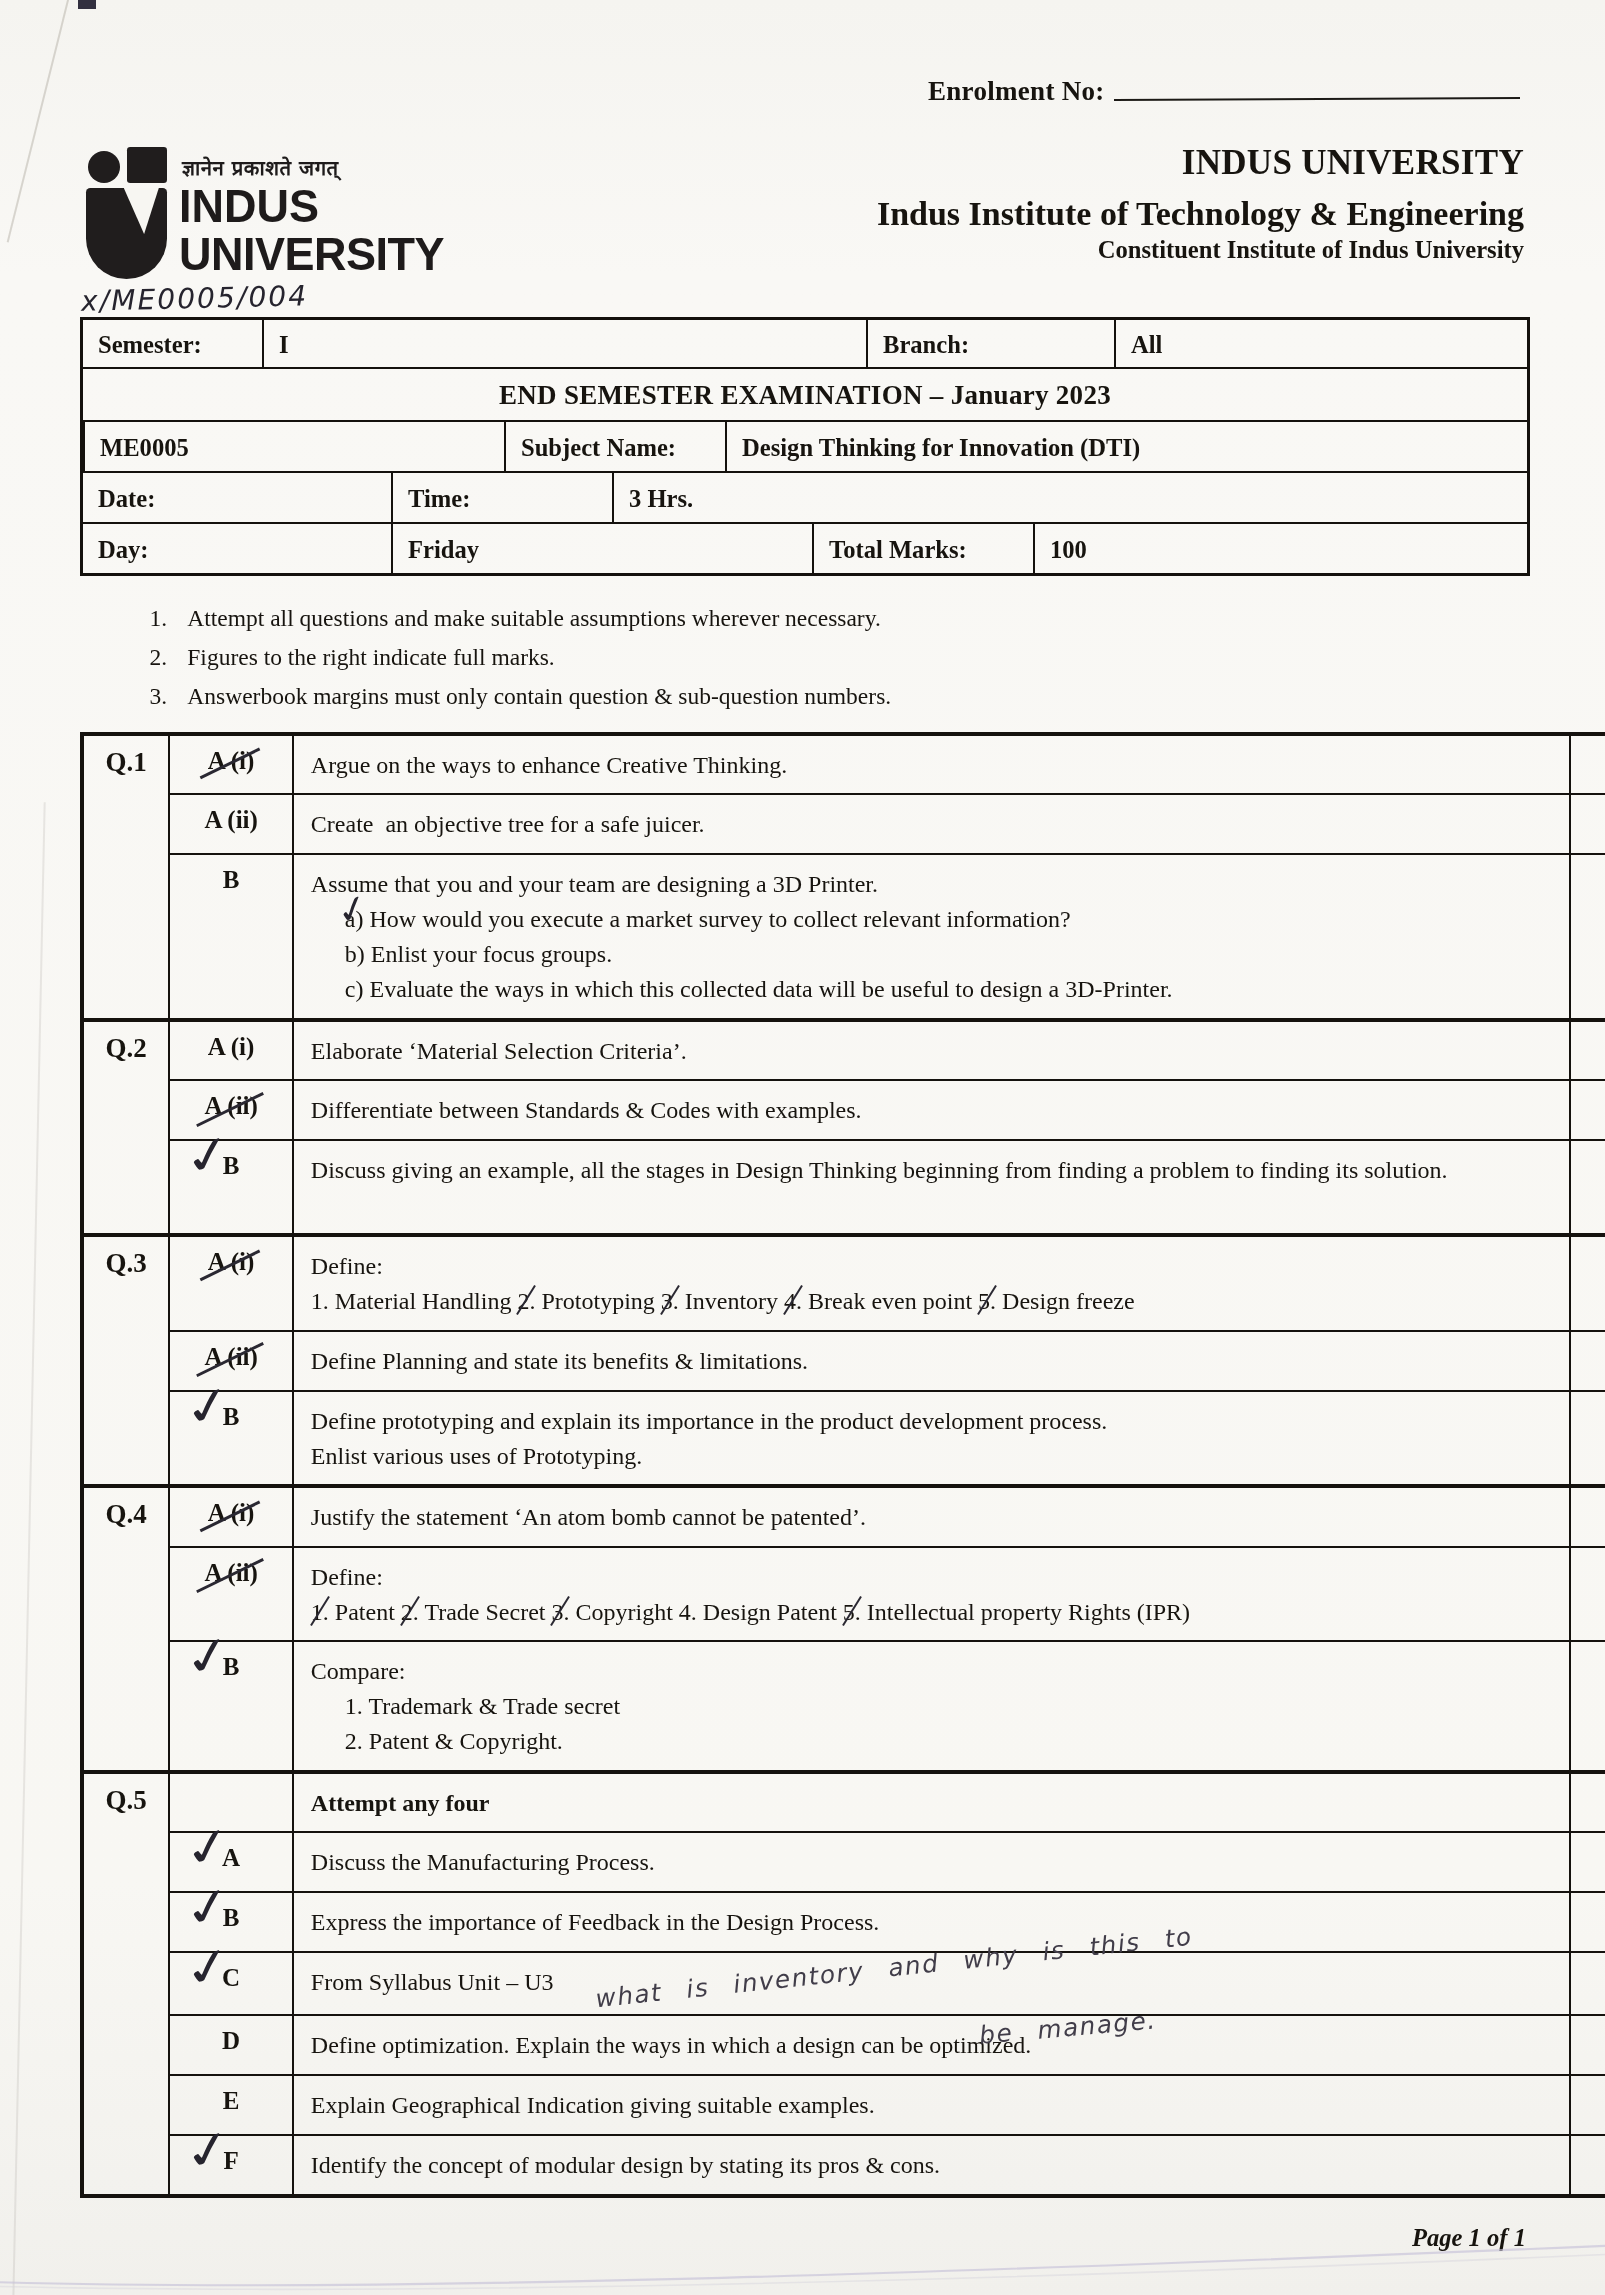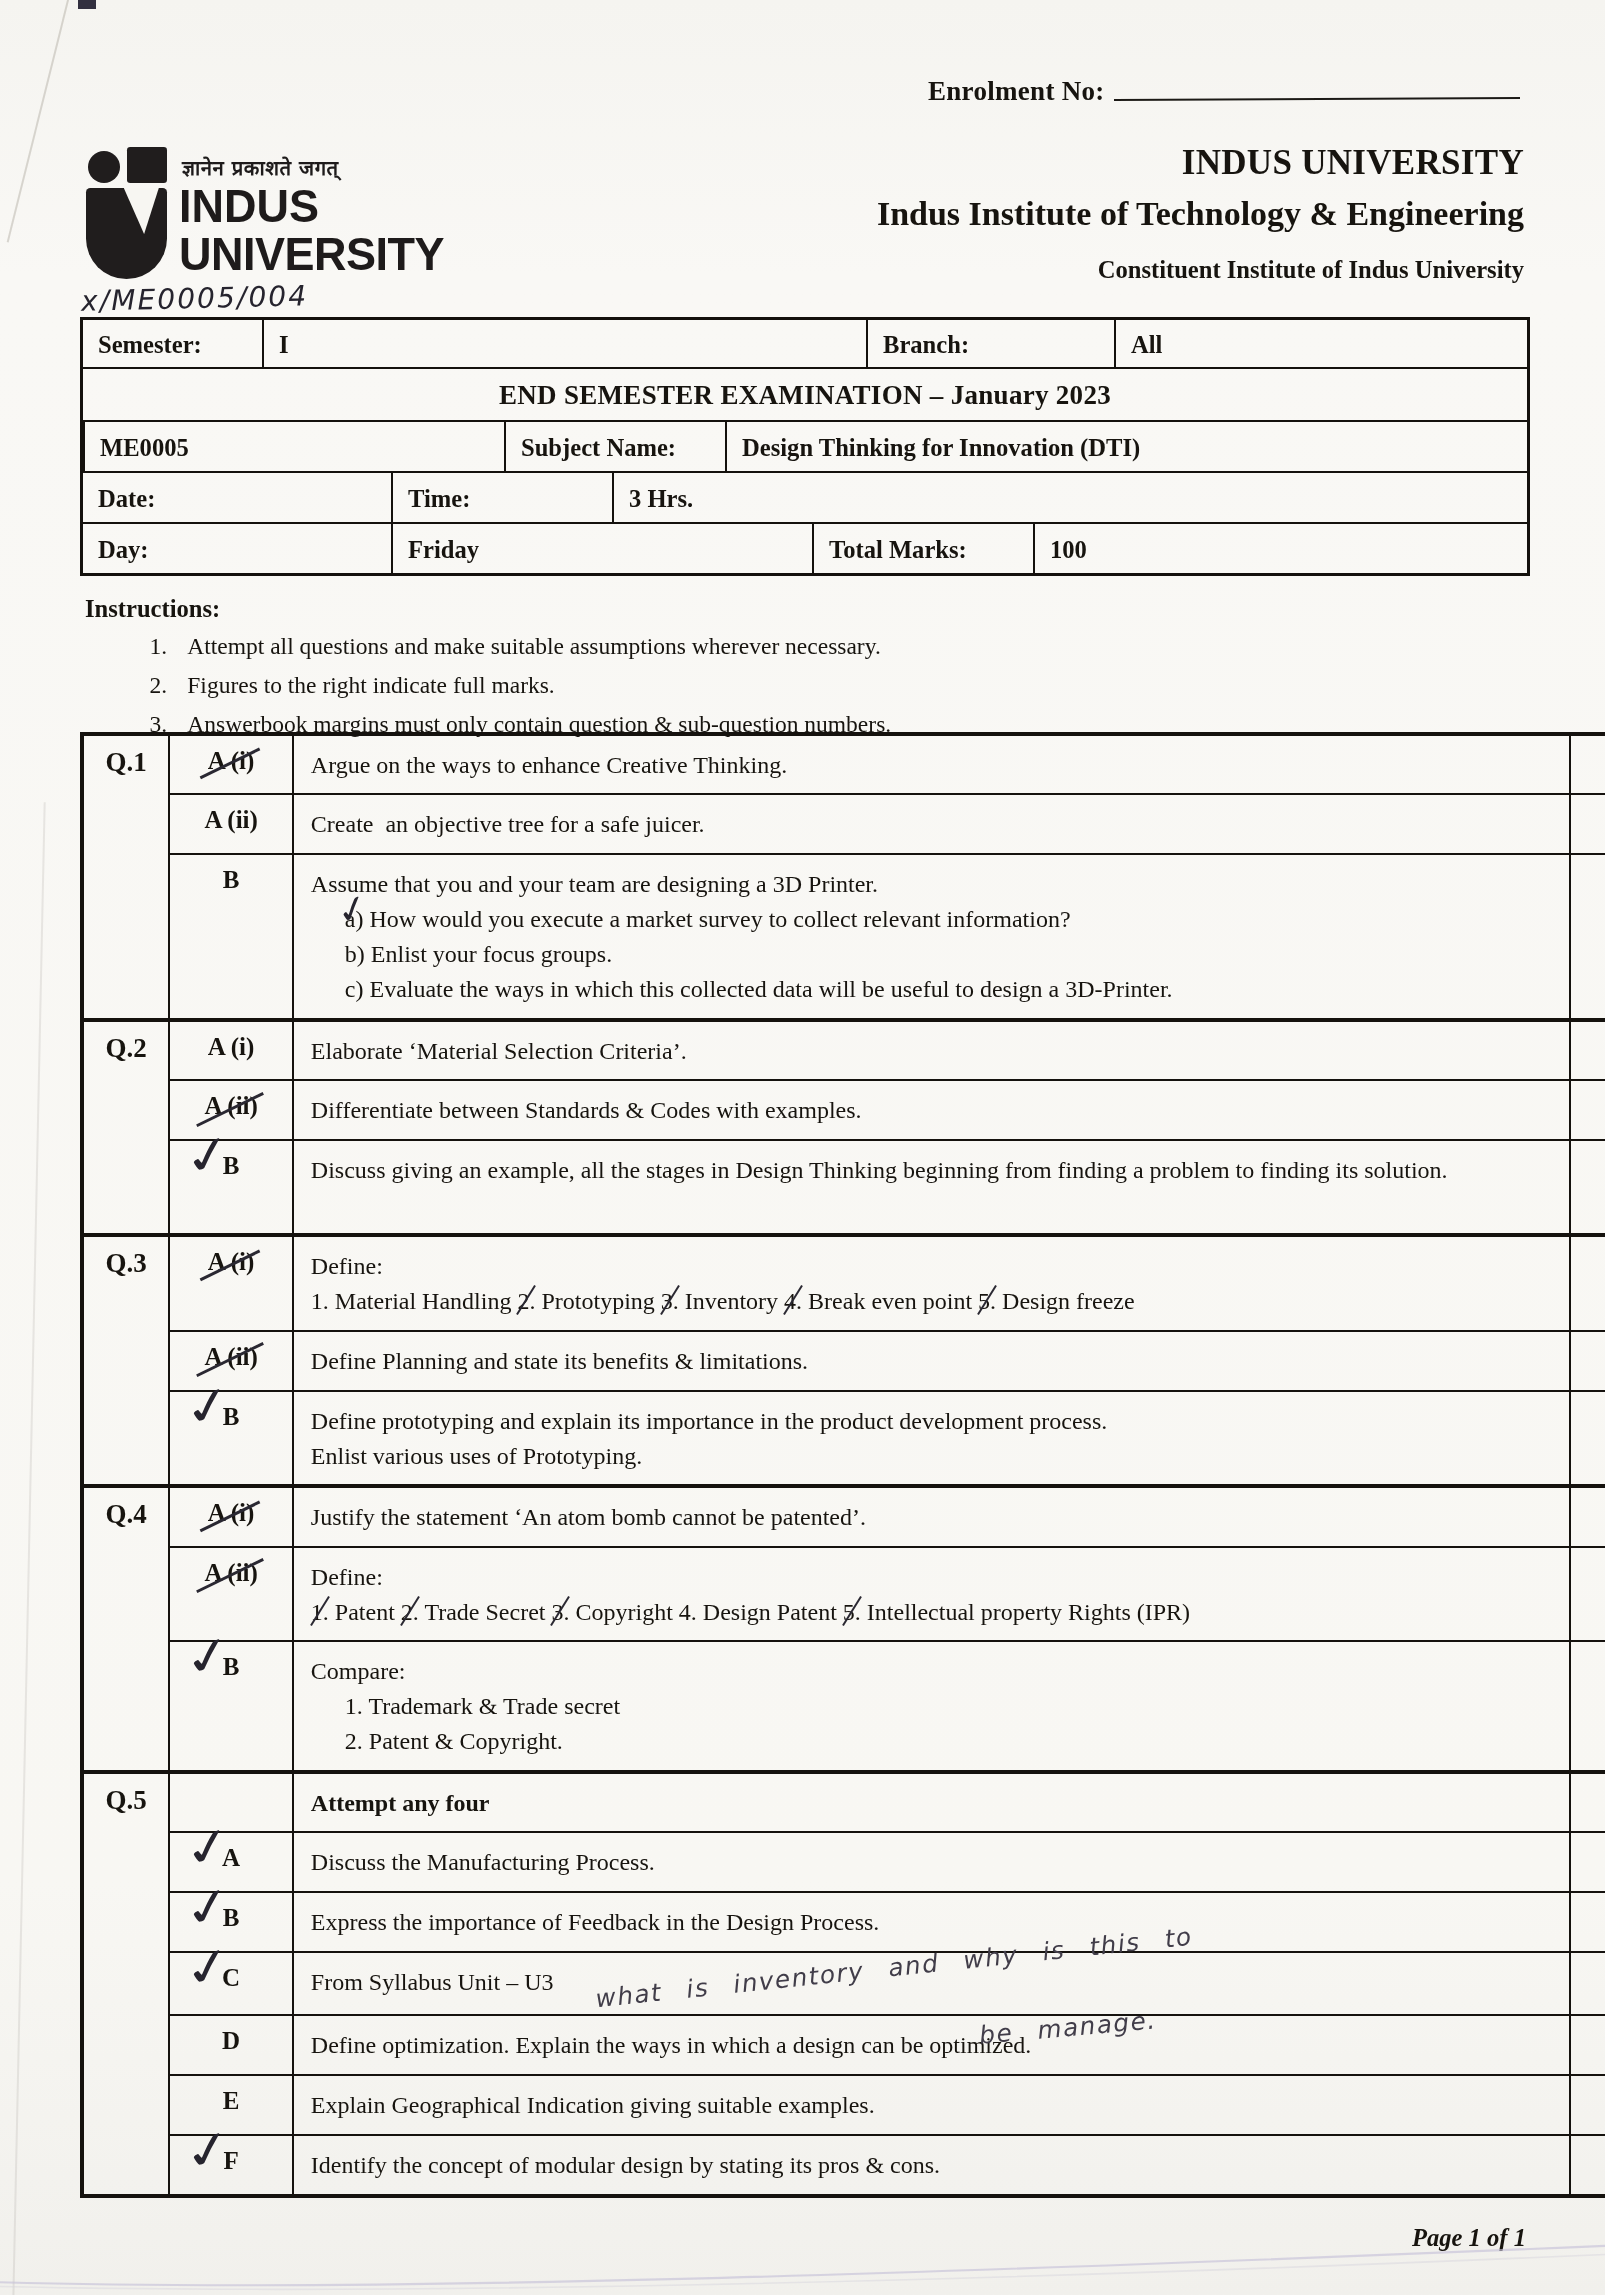--- a/index.html
+++ b/index.html
@@ -25,21 +25,21 @@
   .logo .notch{position:absolute;top:0;right:8.6px;width:35px;height:46px;background:#f7f6f2;clip-path:polygon(0 0,100% 0,58% 100%);}
   .logo .motto{position:absolute;left:102px;top:14px;font-family:"DejaVu Sans",sans-serif;font-weight:bold;font-size:20.3px;color:#1e1b1b;letter-spacing:0.5px;}
   .logo .l1,.logo .l2{position:absolute;left:99px;font-family:"Liberation Sans",sans-serif;font-weight:700;color:#1e1b1b;font-size:45px;letter-spacing:0px;transform:scaleY(1.02);}
   .logo .l1{top:42px;}
   .logo .l2{top:90px;letter-spacing:-0.5px;}
   .hw-code{position:absolute;left:81px;top:282px;font-family:"DejaVu Sans",sans-serif;font-style:italic;font-size:28px;letter-spacing:2.1px;color:#23212a;transform:rotate(-1.4deg);}
   
   .titles{position:absolute;right:81px;top:143px;text-align:right;}
   .titles .t1{font-size:35px;font-weight:bold;letter-spacing:0.3px;}
   .titles .t2{font-size:34px;font-weight:bold;margin-top:11.8px;}
-  .titles .t3{font-size:24.6px;font-weight:bold;margin-top:23px;}
+  .titles .t3{font-size:24.6px;font-weight:bold;margin-top:3px;}
   
   .info{position:absolute;left:80px;top:317px;width:1450px;border:3.2px solid #14110d;box-sizing:border-box;}
   .irow{display:flex;border-top:2.7px solid #14110d;box-sizing:border-box;}
   .irow:first-child{border-top:none;}
   .icell{box-sizing:border-box;padding:8.6px 5.3px 5.3px 15px;font-size:24.6px;font-weight:bold;display:flex;align-items:center;}
   .vline{border-left:2.1px solid #14110d;}
   .r1 .c1{width:152px;}
   .r1 .c2{width:577px;}
   .r1 .c3{width:221px;}
   .r1 .c4{flex:1;}
@@ -138,21 +138,20 @@
     </div>
     <div class="irow rl hxr">
       <div class="icell c1">Day:</div>
       <div class="icell c2 vline">Friday</div>
       <div class="icell c3 vline">Total Marks:</div>
       <div class="icell c4 vline">100</div>
     </div>
   </div>
 
   <div class="instructions">
-    <div class="ititle">Instructions:</div>
     <div class="ilist" id="ilist">
         <div class="iitem">
           <span class="num">1.</span>
           <span class="itext">Attempt all questions and make suitable assumptions wherever necessary.</span>
         </div>
         <div class="iitem">
           <span class="num">2.</span>
           <span class="itext">Figures to the right indicate full marks.</span>
         </div>
         <div class="iitem">

